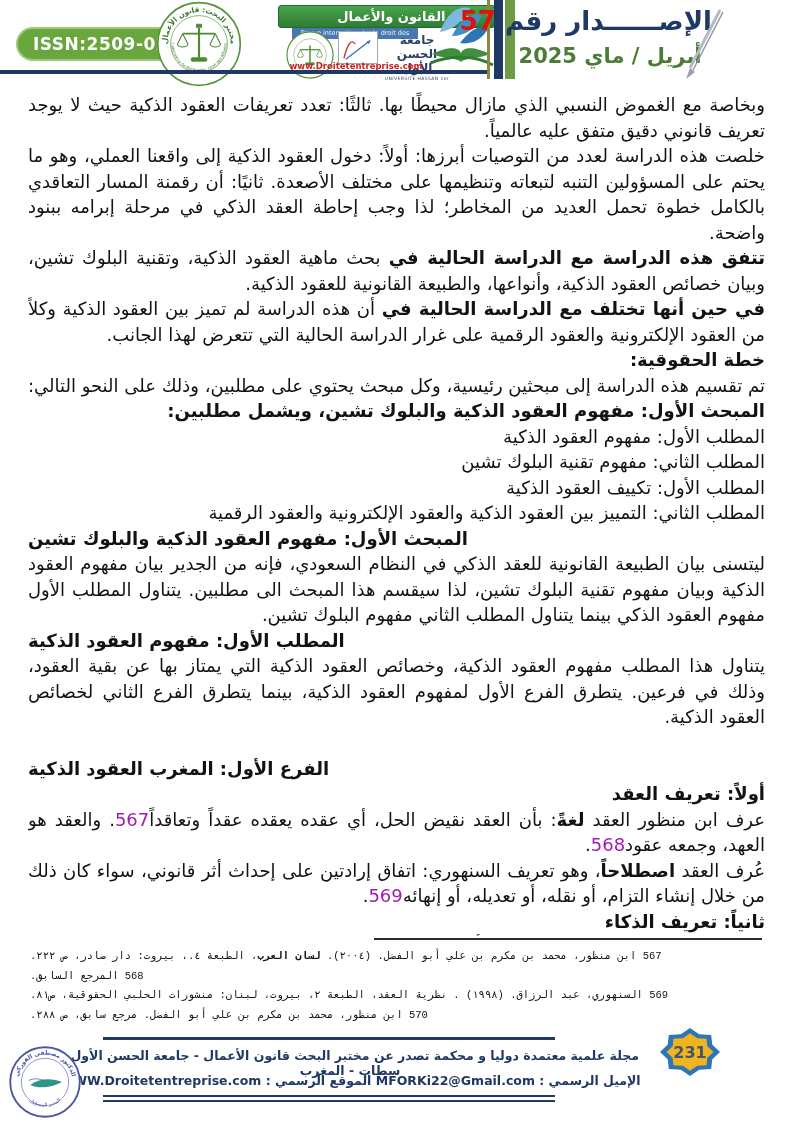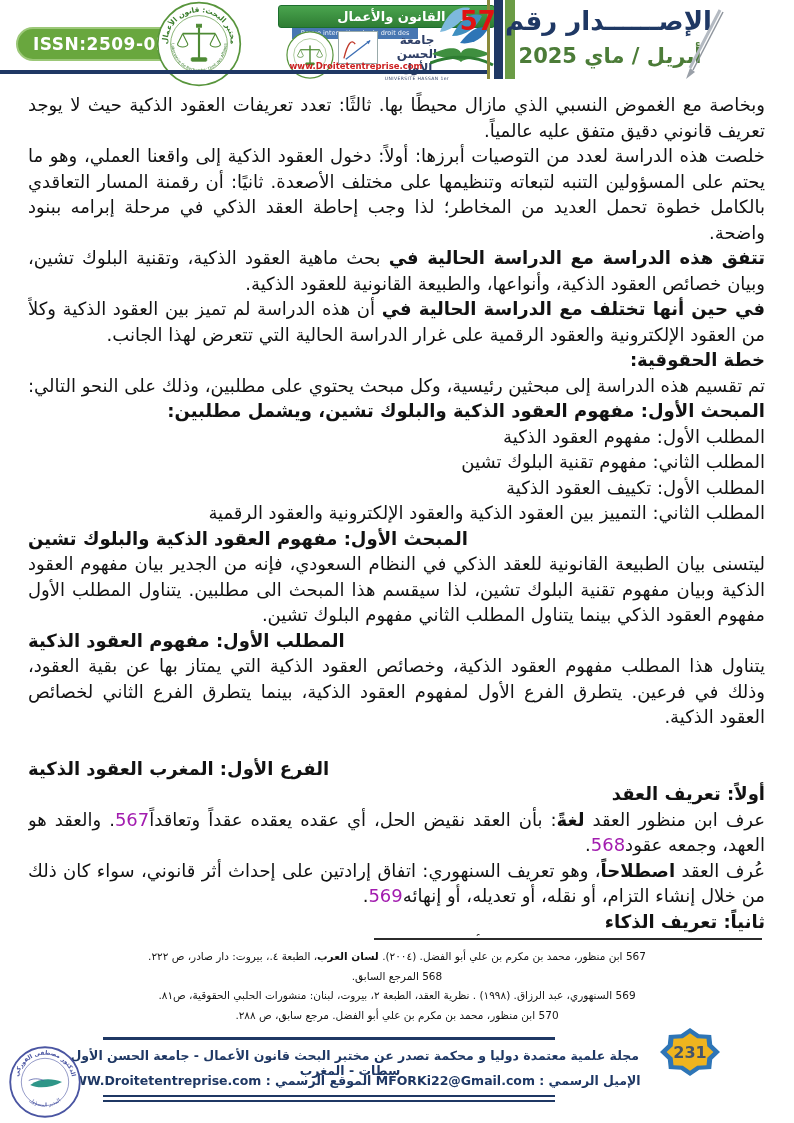--- a/index.html
+++ b/index.html
@@ -42,22 +42,22 @@
   .content{position:absolute;top:92px;left:28px;right:29px;height:844px;direction:rtl;
            text-align:justify;font-size:18px;line-height:25.5px;color:#121212;overflow:hidden;}
   .content p{margin:0;}
   .b{font-weight:bold;}
   .c{text-align:left;}
   .gap{margin-top:26px !important;}
   .ref{color:#a21caf;margin-top:32px;}
 
   
   .fn-sep{position:absolute;top:938px;right:32px;width:388px;border-top:2px solid #2b2b2b;}
-  .footnotes{position:absolute;top:947px;right:30px;left:30px;direction:rtl;text-align:center;
-             font-size:10.5px;line-height:19.5px;color:#121212;}
+  .footnotes{position:absolute;top:947px;right:30px;left:30px;direction:rtl;text-align:left;
+             font-size:10.5px;line-height:19.5px;color:#121212;font-family:Liberation Mono, monospace;}
   .footnotes p{margin:0;}
 
   
   .footer-rule-top{position:absolute;left:103px;top:1037px;width:452px;height:3px;background:#1f3864;}
   .footer-line1{position:absolute;left:40px;top:1048px;width:620px;text-align:center;direction:rtl;
                 font-weight:bold;font-size:12.5px;color:#1f3864;}
   .footer-line2{position:absolute;left:40px;top:1073px;width:620px;text-align:center;direction:rtl;
                 font-weight:bold;font-size:12.5px;color:#1f3864;}
   .footer-rule-b1{position:absolute;left:103px;top:1095px;width:452px;height:2px;background:#1f3864;}
   .footer-rule-b2{position:absolute;left:103px;top:1100px;width:452px;height:2px;background:#1f3864;}

